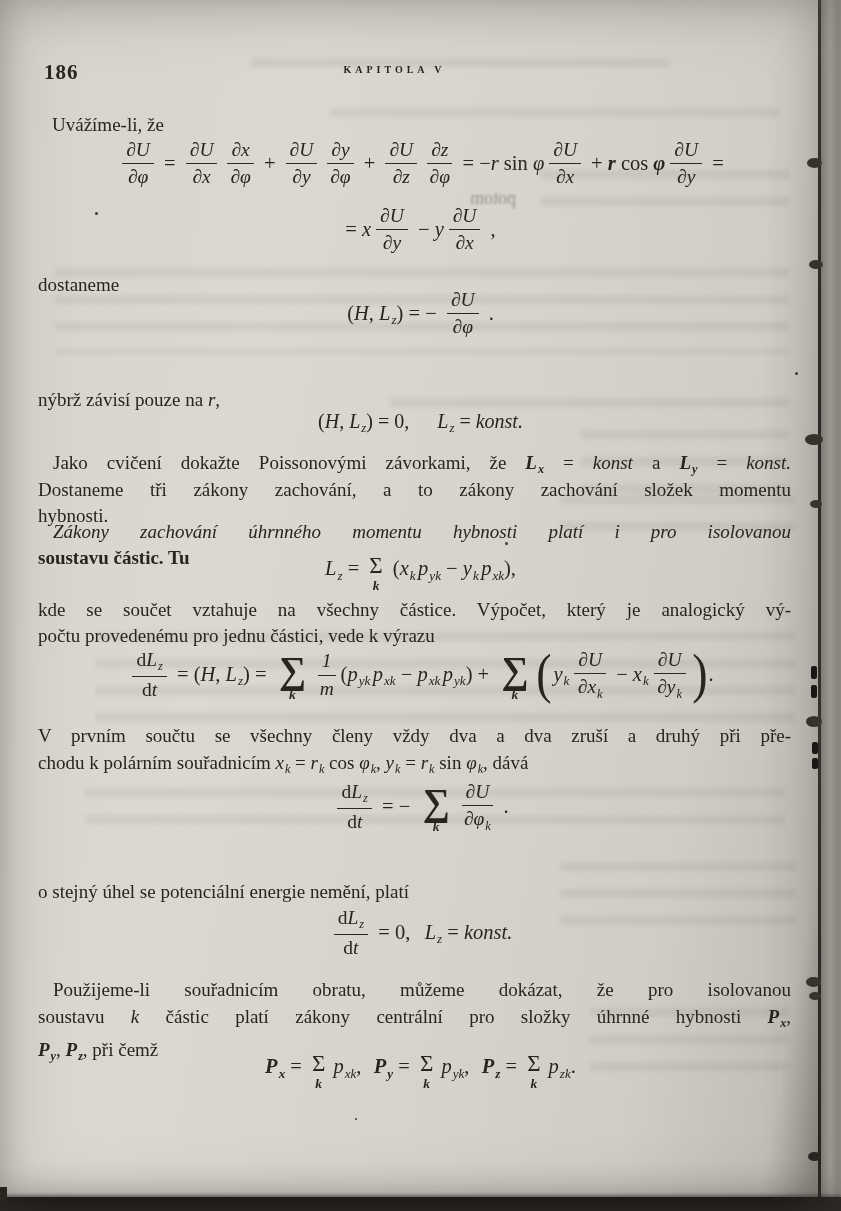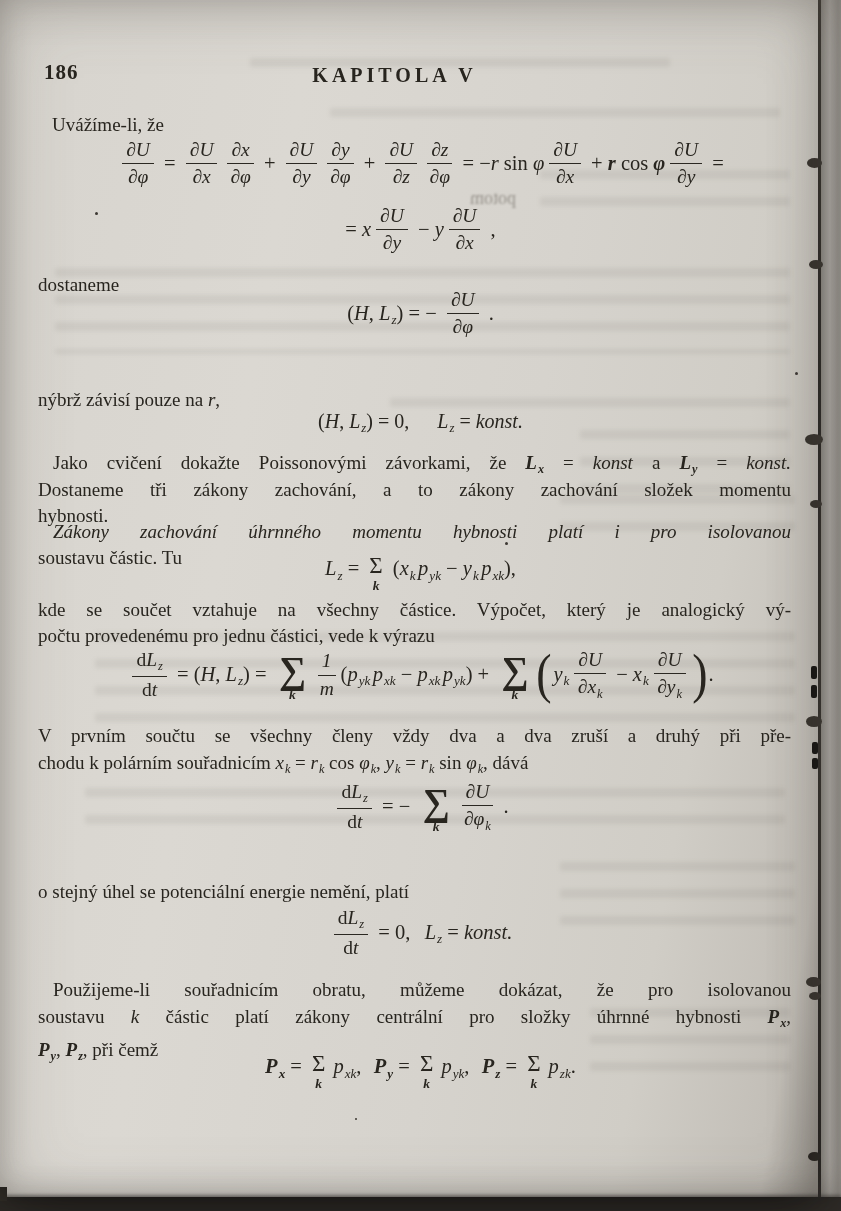--- a/index.html
+++ b/index.html
@@ -9,21 +9,21 @@
     font-family:"Liberation Serif","DejaVu Serif",serif;
     color:#28251f;
   }
   .page::after{
     content:"";position:absolute;inset:0;pointer-events:none;
     box-shadow:inset 0 0 70px rgba(95,90,80,.30), inset -30px 0 45px rgba(70,65,58,.22), inset 0 -18px 30px rgba(60,56,50,.25);
   }
   
   .hdr{position:absolute;left:38px;top:60px;width:753px;height:24px;}
   .pgnum{position:absolute;left:6px;top:0;font-size:21px;font-weight:bold;letter-spacing:1px;}
-  .chap{position:absolute;left:0;right:40px;top:4px;text-align:center;font-size:20px;font-weight:bold;letter-spacing:4px;}
+  .chap{position:absolute;left:0;right:40px;top:4px;text-align:center;font-size:10px;font-weight:bold;letter-spacing:4px;}
   
   .bl{position:absolute;left:38px;width:753px;font-size:19px;line-height:26px;white-space:nowrap;}
   .j{white-space:normal;text-align:justify;text-align-last:justify;}
   
   .fm{position:absolute;left:33px;width:775px;text-align:center;font-size:20.5px;white-space:nowrap;}
   .rm{font-style:normal;}
   .it{font-style:italic;}
   .bi{font-style:italic;font-weight:bold;}
   .sb{font-size:64%;font-style:italic;vertical-align:-0.34em;margin-left:1px;}
   .frac{display:inline-block;text-align:center;vertical-align:middle;margin:0 5px;position:relative;top:-1px;font-size:19.5px;line-height:1.15;}
@@ -81,21 +81,21 @@
   <div class="fm" style="top:290px;"><span class="rm">(</span><span class="it">H</span><span class="rm">, </span><span class="it">L<span class="sb">z</span></span><span class="rm">) = − </span><span class="frac"><span class="num"><span class="it">∂U</span></span><span class="den"><span class="it">∂φ</span></span></span><span class="rm"> .</span></div>
 
   <div class="bl" style="top:387px;"><span class="rm">nýbrž závisí pouze na </span><span class="it">r</span><span class="rm">,</span></div>
 
   <div class="fm" style="top:410px;font-size:20px;"><span class="rm">(</span><span class="it">H</span><span class="rm">, </span><span class="it">L<span class="sb">z</span></span><span class="rm">) = 0,</span><span class="gap" style="width: 1.4em;">&nbsp;</span><span class="it">L<span class="sb">z</span></span><span class="rm"> = </span><span class="it">konst.</span></div>
 
   <div class="bl j" style="top:450px;text-indent:15px;"><span class="rm">Jako cvičení dokažte Poissonovými závorkami, že </span><span class="bi">L<span class="sb" style="font-weight: bold;">x</span></span><span class="rm"> = </span><span class="it">konst</span><span class="rm"> a </span><span class="bi">L<span class="sb" style="font-weight: bold;">y</span></span><span class="rm"> = </span><span class="it">konst.</span></div>
   <div class="bl j" style="top:477px;">Dostaneme tři zákony zachování, a to zákony zachování složek momentu</div>
   <div class="bl" style="top:503px;">hybnosti.</div>
   <div class="bl j" style="top:519px;text-indent:15px;font-style:italic;">Zákony zachování úhrnného momentu hybnosti platí i pro isolovanou</div>
-  <div class="bl" style="top:545px;">soustavu částic. Tu</div>
+  <div class="bl" style="top:545px;font-weight:bold;">soustavu částic. Tu</div>
 
   <div class="fm" style="top:552px;"><span class="it">L<span class="sb">z</span></span><span class="rm"> = </span><span class="sum ssum"><span class="sg">Σ</span><span class="un">k</span></span><span class="rm"> (</span><span class="it">x<span class="sb">k</span></span><span class="gap" style="width: 0.12em;">&nbsp;</span><span class="it">p<span class="sb">yk</span></span><span class="rm"> − </span><span class="it">y<span class="sb">k</span></span><span class="gap" style="width: 0.12em;">&nbsp;</span><span class="it">p<span class="sb">xk</span></span><span class="rm">),</span></div>
 
   <div class="bl j" style="top:597px;">kde se součet vztahuje na všechny částice. Výpočet, který je analogický vý-</div>
   <div class="bl" style="top:623px;">počtu provedenému pro jednu částici, vede k výrazu</div>
 
   <div class="fm" style="top:650px;"><span class="frac"><span class="num"><span class="rm">d</span><span class="it">L<span class="sb">z</span></span></span><span class="den"><span class="rm">d</span><span class="it">t</span></span></span><span class="rm"> = (</span><span class="it">H</span><span class="rm">, </span><span class="it">L<span class="sb">z</span></span><span class="rm">) = </span><span class="sum"><span class="sg">∑</span><span class="un">k</span></span><span class="frac"><span class="num"><span class="it">1</span></span><span class="den"><span class="it">m</span></span></span><span class="rm">(</span><span class="it">p<span class="sb">yk</span></span><span class="gap" style="width: 0.12em;">&nbsp;</span><span class="it">p<span class="sb">xk</span></span><span class="rm"> − </span><span class="it">p<span class="sb">xk</span></span><span class="gap" style="width: 0.12em;">&nbsp;</span><span class="it">p<span class="sb">yk</span></span><span class="rm">) + </span><span class="sum"><span class="sg">∑</span><span class="un">k</span></span><span class="bp">(</span><span class="it">y<span class="sb">k</span></span><span class="frac"><span class="num"><span class="it">∂U</span></span><span class="den"><span class="rm">∂</span><span class="it">x<span class="sb">k</span></span></span></span><span class="rm"> − </span><span class="it">x<span class="sb">k</span></span><span class="frac"><span class="num"><span class="it">∂U</span></span><span class="den"><span class="rm">∂</span><span class="it">y<span class="sb">k</span></span></span></span><span class="bp">)</span><span class="rm">.</span></div>
 
   <div class="bl j" style="top:723px;">V prvním součtu se všechny členy vždy dva a dva zruší a druhý při pře-</div>
   <div class="bl" style="top:750px;"><span class="rm">chodu k polárním souřadnicím </span><span class="it">x<span class="sb">k</span></span><span class="rm"> = </span><span class="it">r<span class="sb">k</span></span><span class="rm"> cos </span><span class="it">φ<span class="sb">k</span></span><span class="rm">, </span><span class="it">y<span class="sb">k</span></span><span class="rm"> = </span><span class="it">r<span class="sb">k</span></span><span class="rm"> sin </span><span class="it">φ<span class="sb">k</span></span><span class="rm">,  dává</span></div>

